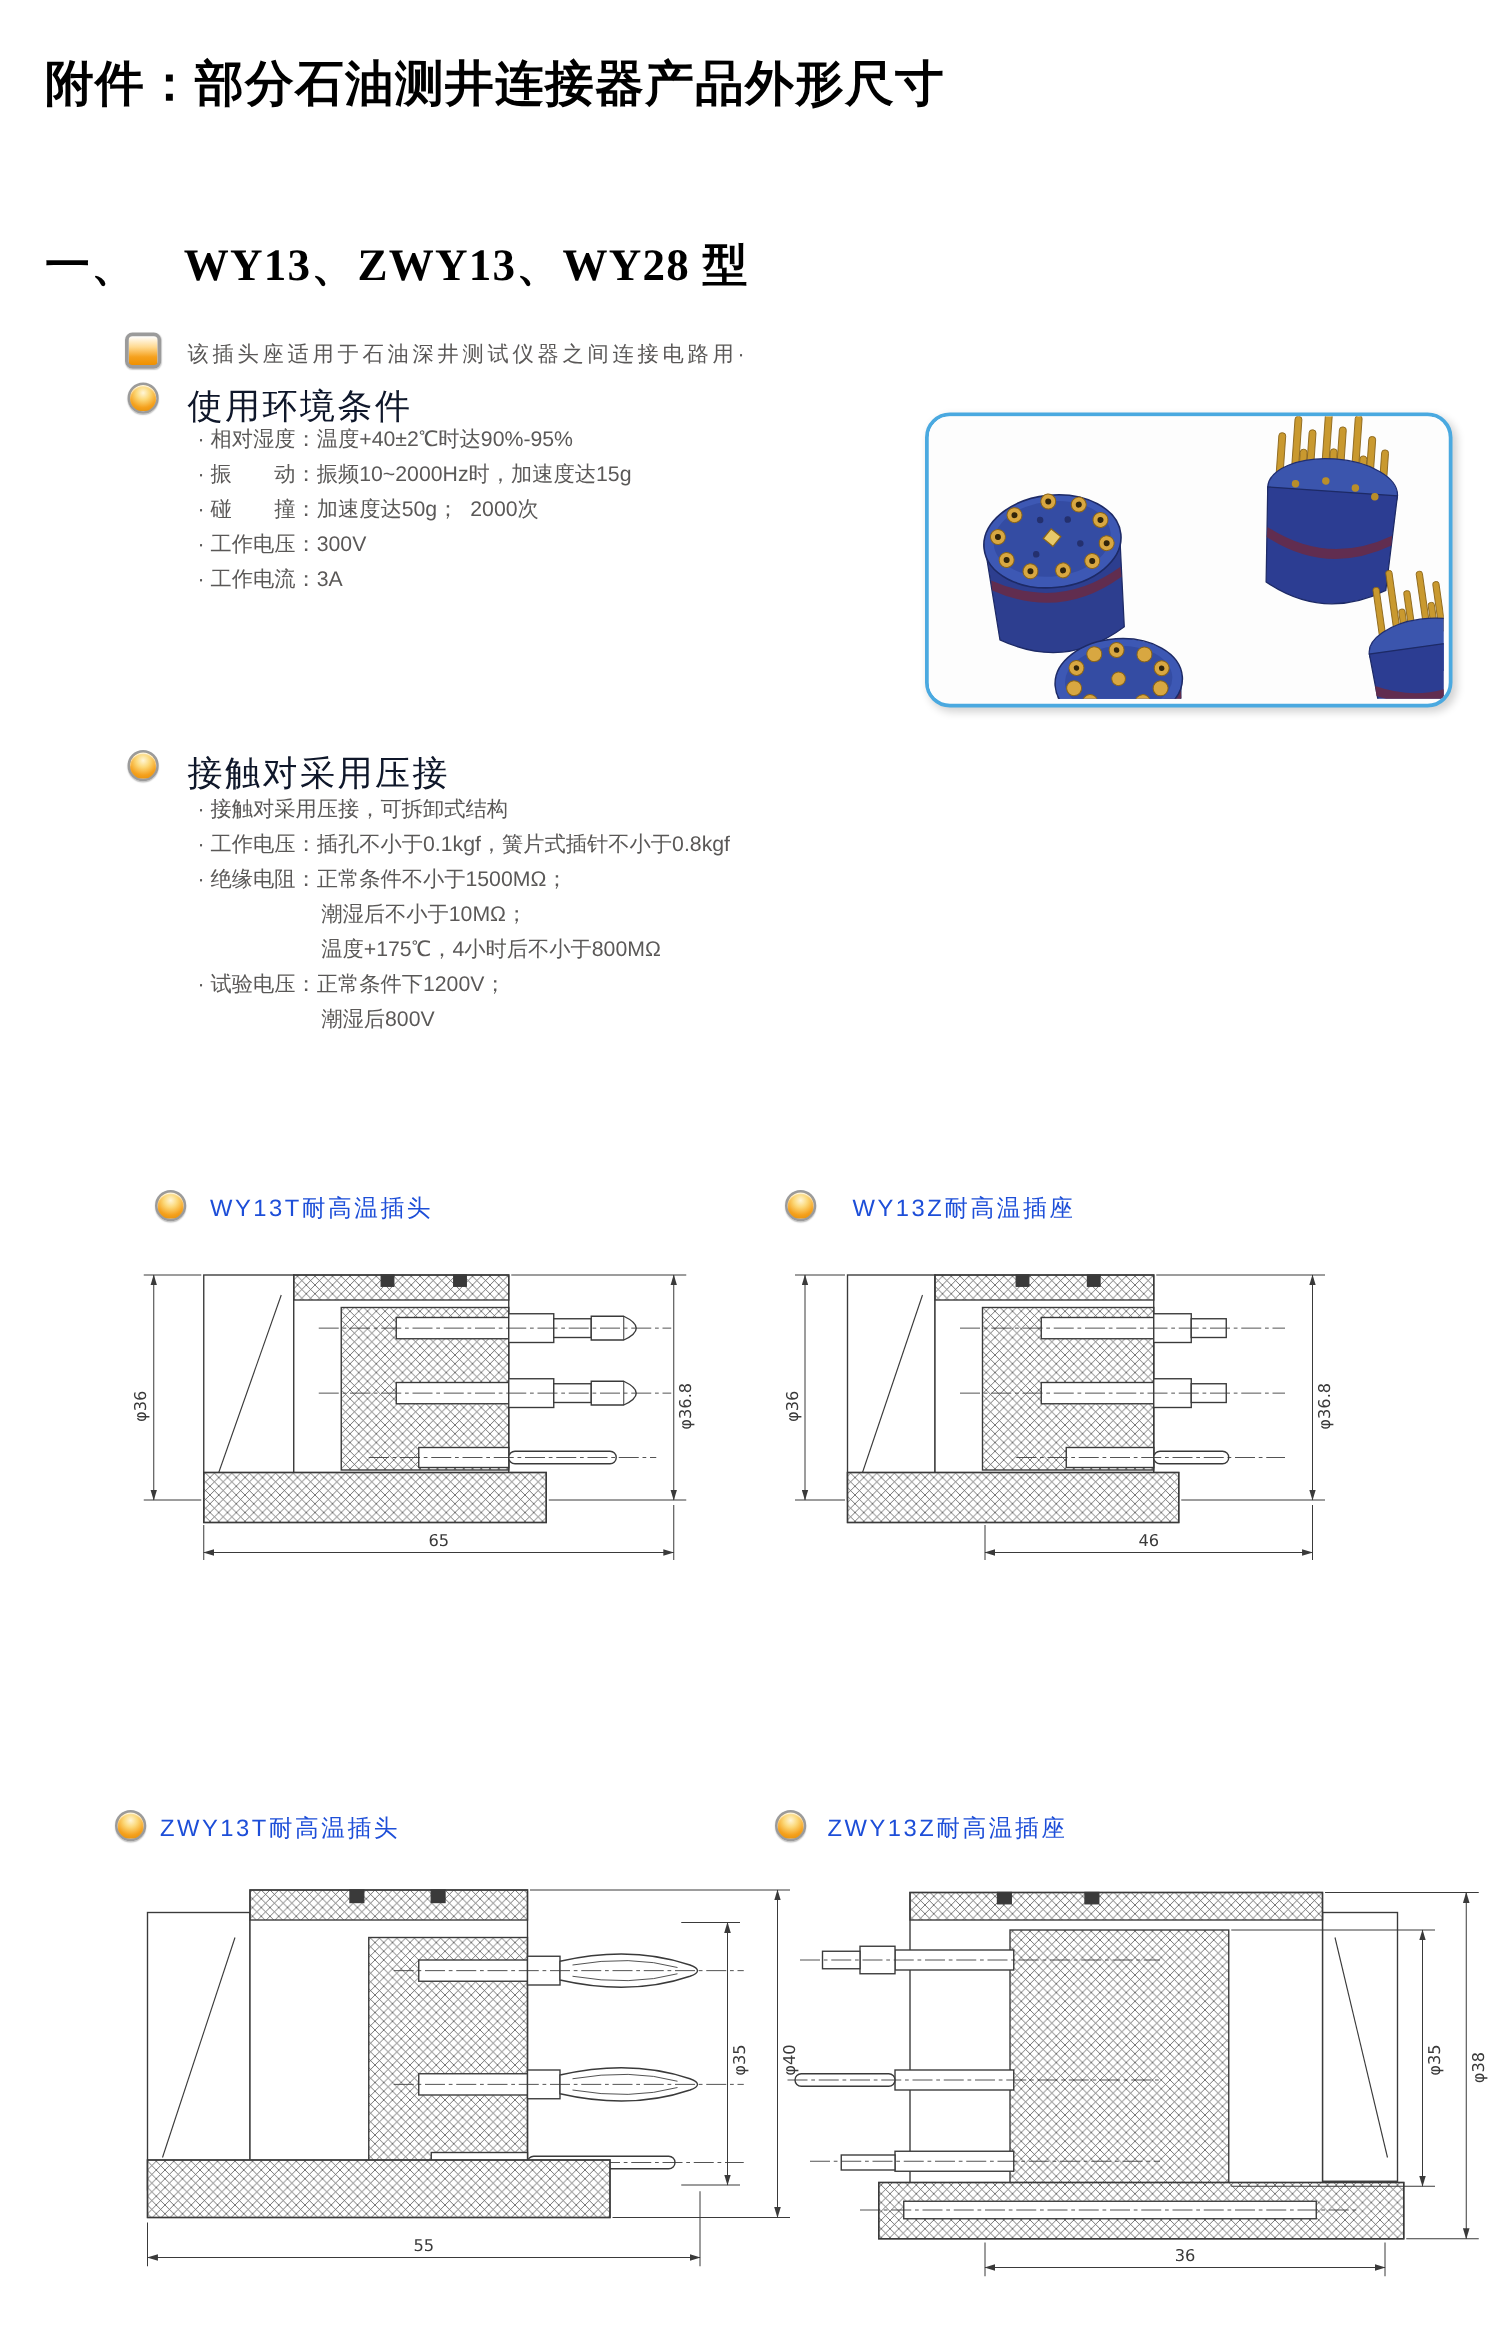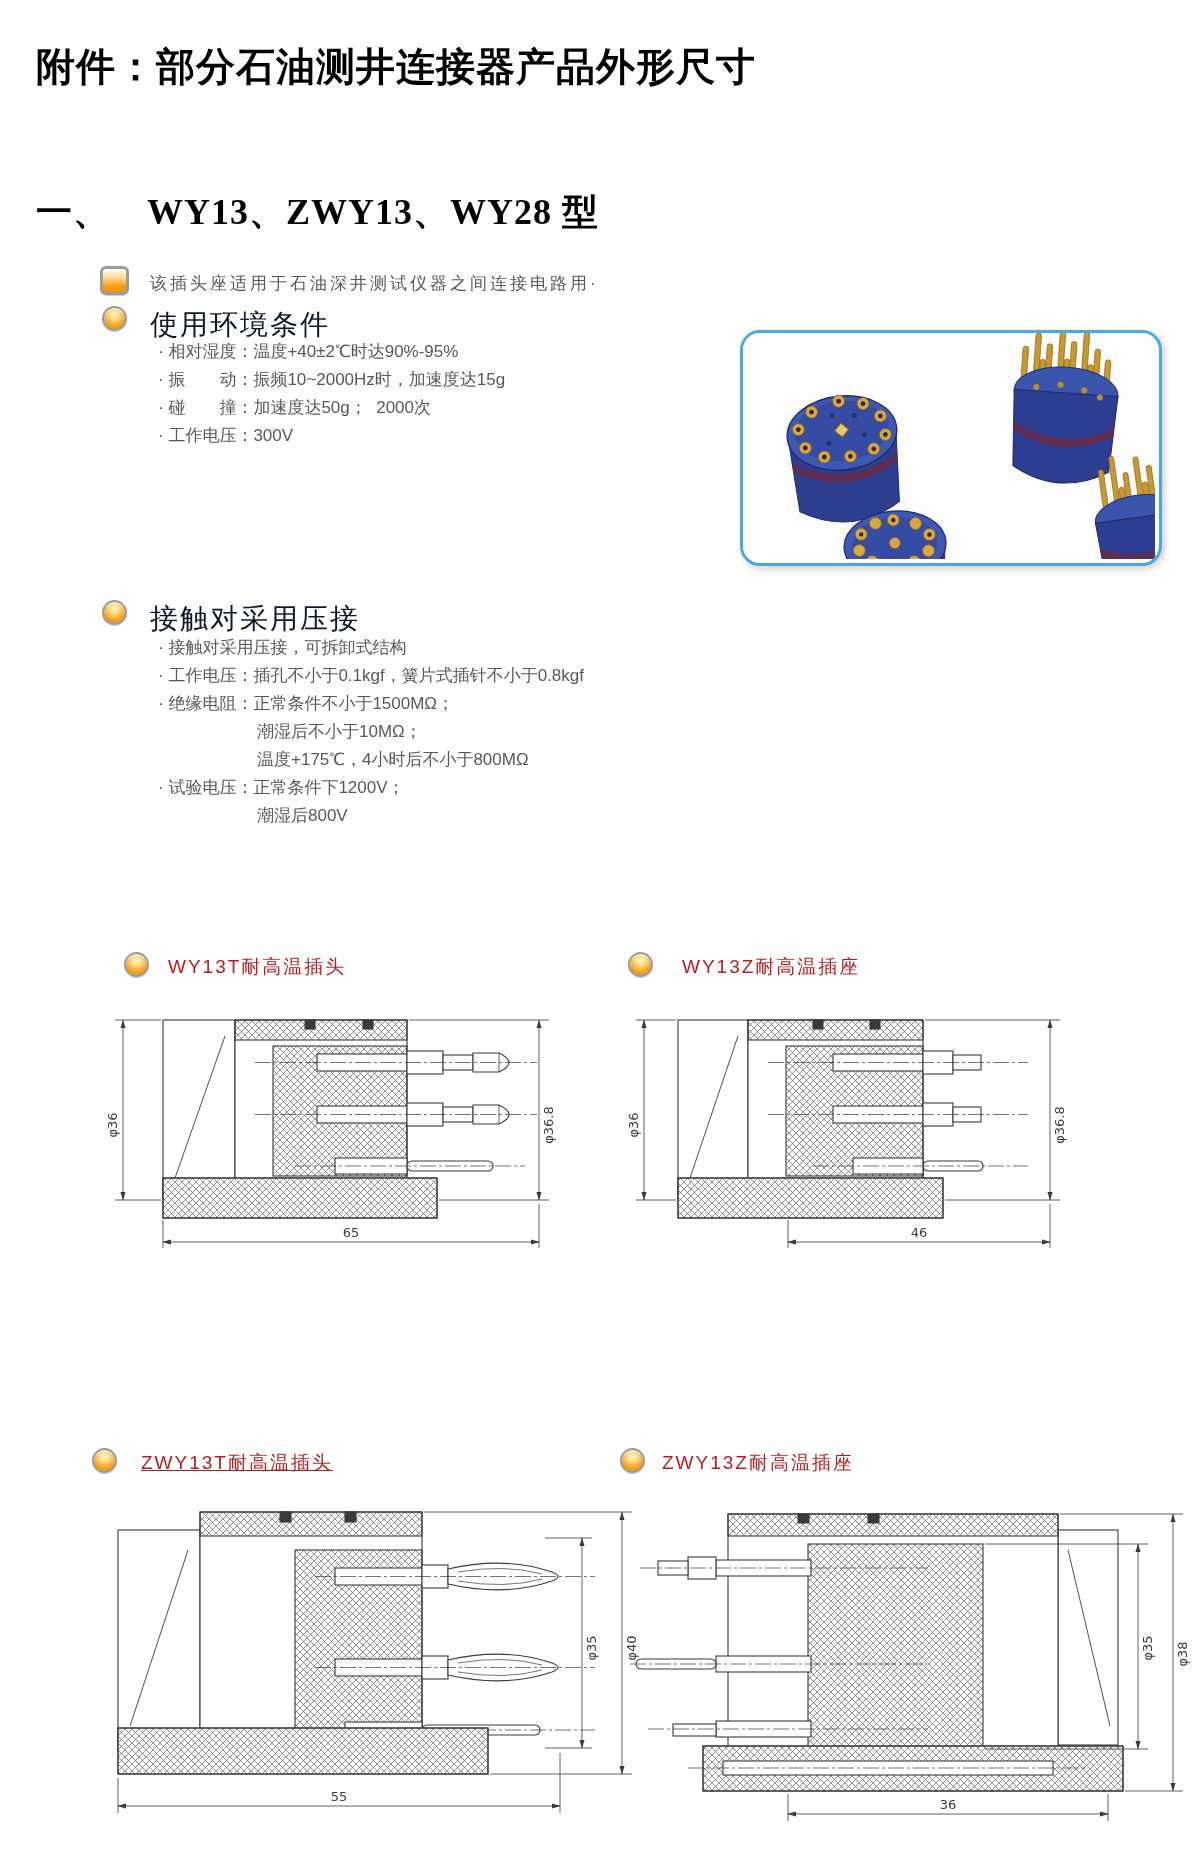--- a/index.html
+++ b/index.html
@@ -10,41 +10,42 @@
   .orb{width:21px;height:21px;border-radius:50%;
        background:radial-gradient(circle at 50% 30%,#fff6d8 0%,#fcd97a 30%,#f5a11d 65%,#df8900 100%);
        border:2px solid #9b9b9b;box-shadow:0 1px 1px rgba(0,0,0,.25), inset 0 1px 1px rgba(255,255,255,.9);}
   .sqi{width:23px;height:23px;border-radius:6px;border:3px solid #9b9b9b;
        background:linear-gradient(180deg,#ffffff 0%,#ffd98f 38%,#f5a11d 72%,#ef9000 100%);
        box-shadow:0 1px 1px rgba(0,0,0,.2);}
   .intro-text,.sub{font-size:17px;color:#5a5857;white-space:pre;}
   .blk-heading{font-size:28px;color:#0f172a;letter-spacing:2px;}
   .sub{line-height:28px;}
   .sub.indent{padding-left:99px;}
-  .label-orange{color:#b91c1c;font-size:19px;letter-spacing:2px;}
+  .label-orange{color:#1d4ed8;font-size:19px;letter-spacing:2px;}
   .photo-frame{left:740px;top:330px;width:416px;height:230px;border:3px solid #4aa9e0;border-radius:20px;
        overflow:hidden;background:#fdfdfd;box-shadow:3px 3px 7px rgba(0,0,0,.18);}
   svg text{font-family:"DejaVu Sans",sans-serif;font-size:13px;fill:#3a3a3a;stroke:none;}
 </style>
 </head>
 <body>
 
 <h1 class="abs page-title">附件：部分石油测井连接器产品外形尺寸</h1>
 <h2 class="abs section-heading">一、　WY13、ZWY13、WY28 型</h2>
 
 <div class="abs sqi" style="left:100px;top:266px;"></div>
 <div class="abs intro-text" style="left:150px;top:272px;letter-spacing:3px;">该插头座适用于石油深井测试仪器之间连接电路用·</div>
 
 <div class="abs orb" style="left:102px;top:306px;"></div>
 <div class="abs blk-heading" style="left:150px;top:306px;">使用环境条件</div>
 <div class="abs" style="left:158px;top:338px;">
   <div class="sub">· 相对湿度：温度+40±2℃时达90%-95%</div>
   <div class="sub">· 振　　动：振频10~2000Hz时，加速度达15g</div>
   <div class="sub">· 碰　　撞：加速度达50g；  2000次</div>
   <div class="sub">· 工作电压：300V</div>
+  <div class="sub">· 工作电流：3A</div>
 </div>
 
 <div class="abs orb" style="left:102px;top:600px;"></div>
 <div class="abs blk-heading" style="left:150px;top:600px;">接触对采用压接</div>
 <div class="abs" style="left:158px;top:634px;">
   <div class="sub">· 接触对采用压接，可拆卸式结构</div>
   <div class="sub">· 工作电压：插孔不小于0.1kgf，簧片式插针不小于0.8kgf</div>
   <div class="sub">· 绝缘电阻：正常条件不小于1500MΩ；</div>
   <div class="sub indent">潮湿后不小于10MΩ；</div>
   <div class="sub indent">温度+175℃，4小时后不小于800MΩ</div>
@@ -263,21 +264,21 @@
     <line x1="160" y1="220" x2="160" y2="248"></line>
       <line x1="422" y1="204" x2="422" y2="248"></line>
     <line x1="160" y1="242" x2="422" y2="242" marker-start="url(#ar2)" marker-end="url(#ar2)"></line>
   </g>
   <text transform="translate(10,125) rotate(-90)" text-anchor="middle">φ36</text>
   <text transform="translate(436,125) rotate(-90)" text-anchor="middle">φ36.8</text>
   <text x="291" y="237" text-anchor="middle">46</text>
 </svg>
 
 <div class="abs orb" style="left:92px;top:1448px;"></div>
-<div class="abs label-orange" style="left:141px;top:1450px;text-decoration:underline;">ZWY13T耐高温插头</div>
+<div class="abs label-orange" style="left:128px;top:1450px;">ZWY13T耐高温插头</div>
 <div class="abs orb" style="left:620px;top:1448px;"></div>
 <div class="abs label-orange" style="left:662px;top:1450px;">ZWY13Z耐高温插座</div>
 
 <svg class="abs" style="left:90px;top:1498px;" width="570" height="325" viewBox="0 0 570 325">
   <defs>
     <pattern id="xh3" width="7" height="7" patternUnits="userSpaceOnUse">
         <path d="M0 0L7 7M7 0L0 7" stroke="#4a4a4a" stroke-width="0.6"></path>
       </pattern>
     <marker id="ar3" viewBox="0 0 10 6" refX="9.5" refY="3" markerWidth="11" markerHeight="7" orient="auto-start-reverse">
         <path d="M0 0L10 3L0 6Z" fill="#3a3a3a"></path>

